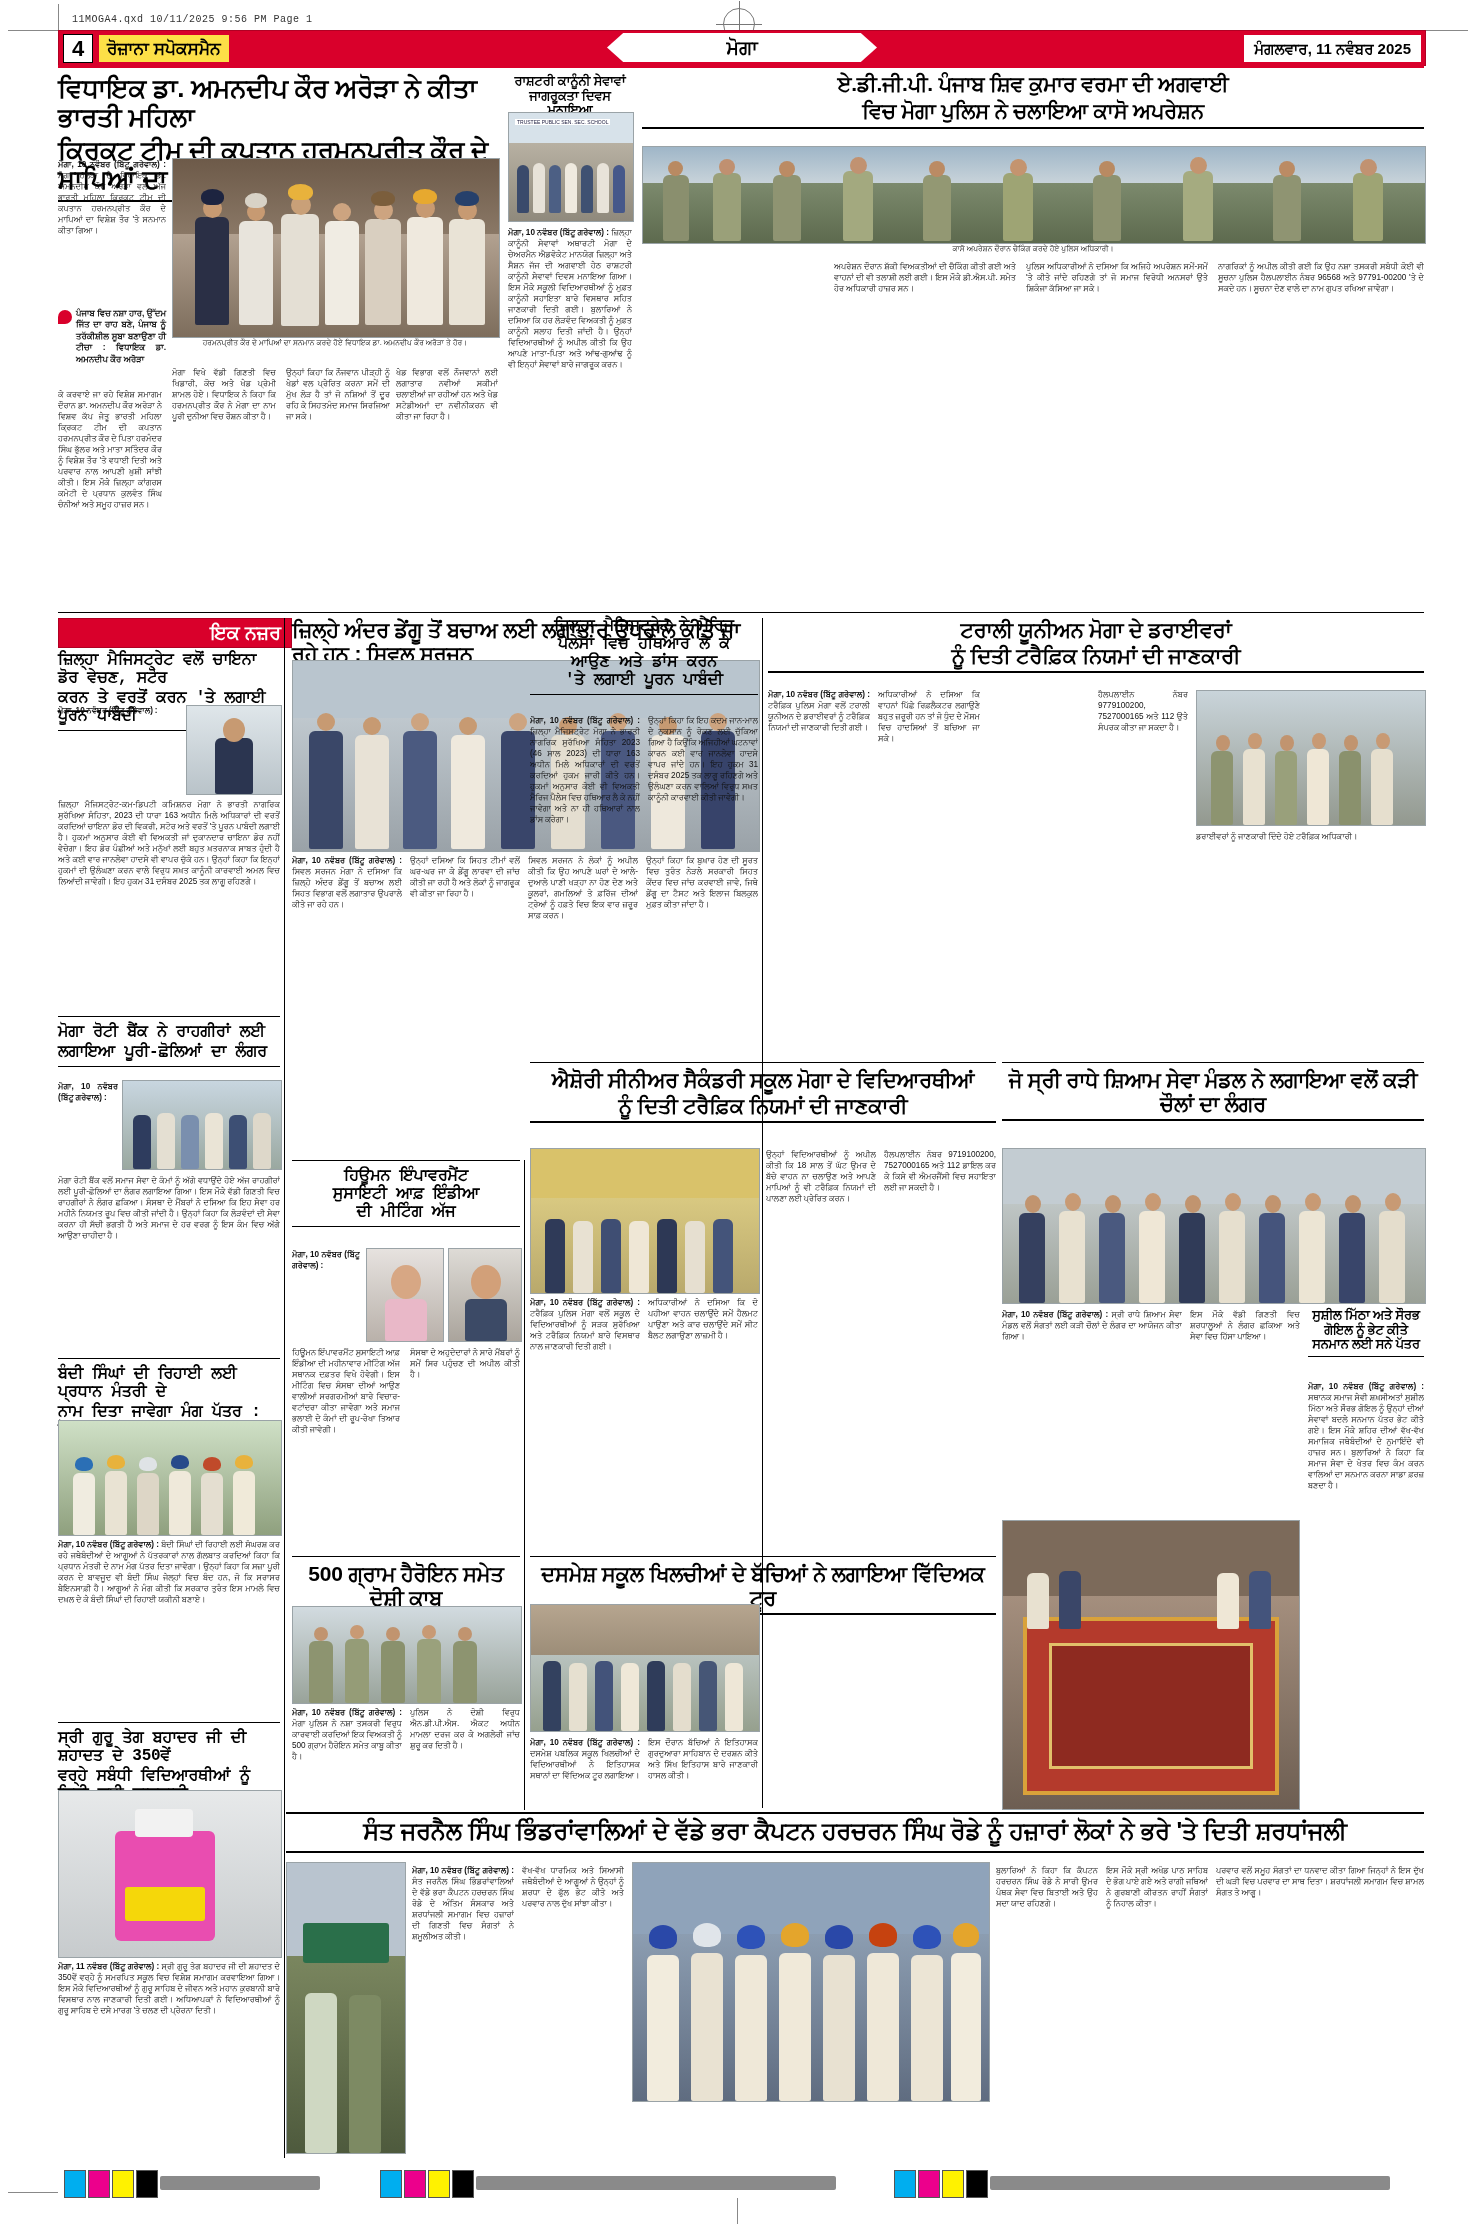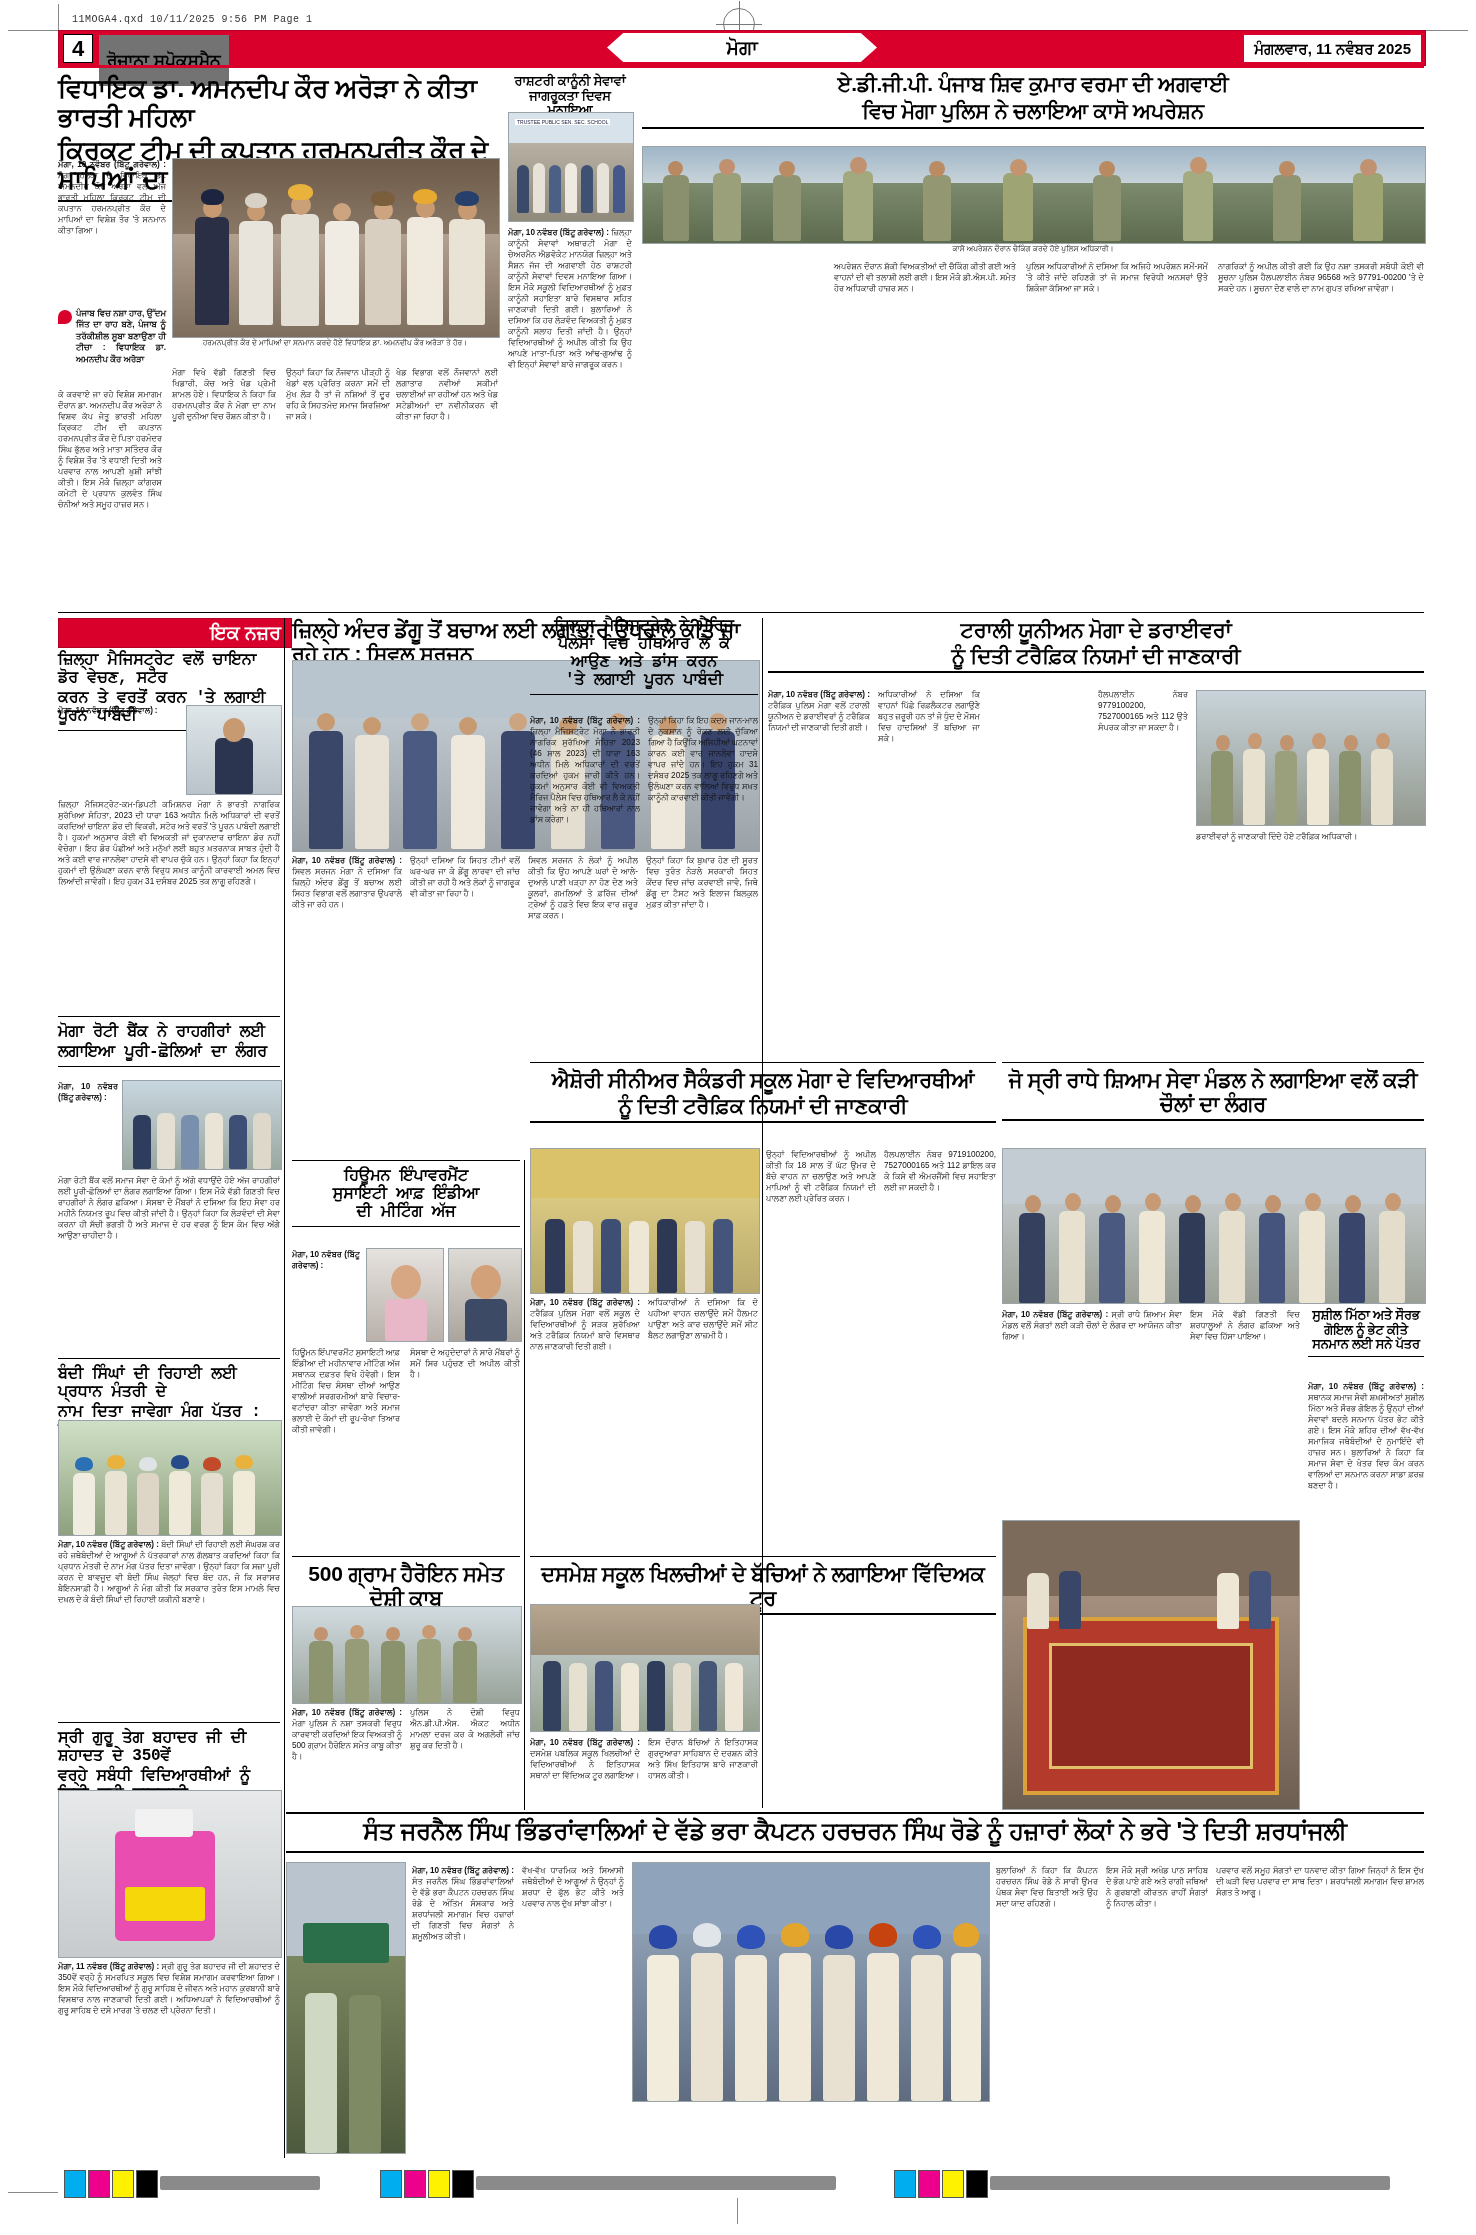--- a/index.html
+++ b/index.html
@@ -14,21 +14,21 @@
   .regmark:before{content:"";position:absolute;left:50%;top:-8px;width:1px;height:46px;background:#777;}
   .regmark:after{content:"";position:absolute;top:50%;left:-8px;height:1px;width:46px;background:#777;}
   .crop-h{position:absolute;height:1px;background:#888;}
   .crop-v{position:absolute;width:1px;background:#888;}
 
   
   .masthead{position:absolute;left:58px;top:30px;width:1366px;height:34px;background:#d9002b;
             border:1px solid #b00023;}
   .mh-pageno{position:absolute;left:4px;top:3px;width:28px;height:27px;background:#fff;border:1px solid #000;
              display:flex;align-items:center;justify-content:center;font-weight:bold;font-size:22px;color:#000;}
-  .mh-brand{position:absolute;left:40px;top:4px;height:25px;background:#737373;padding:13px 8px;
+  .mh-brand{position:absolute;left:40px;top:4px;height:25px;background:#fde047;padding:1px 8px;
             display:flex;align-items:center;font-size:17px;font-weight:bold;color:#000;}
   .mh-center{position:absolute;left:50%;top:2px;transform:translateX(-50%);width:270px;height:29px;background:#fff;
              display:flex;align-items:center;justify-content:center;font-size:19px;font-weight:bold;color:#000;
              clip-path:polygon(6% 0,94% 0,100% 50%,94% 100%,6% 100%,0 50%);}
   .mh-date{position:absolute;right:4px;top:4px;height:25px;background:#fff;padding:1px 10px;
            display:flex;align-items:center;font-size:15px;font-weight:bold;color:#000;}
   .mh-rule{position:absolute;left:58px;top:65px;width:1366px;height:3px;background:#d9002b;}
 
   
   .hl{font-weight:bold;color:#000;line-height:1.12;letter-spacing:-.2px;}

